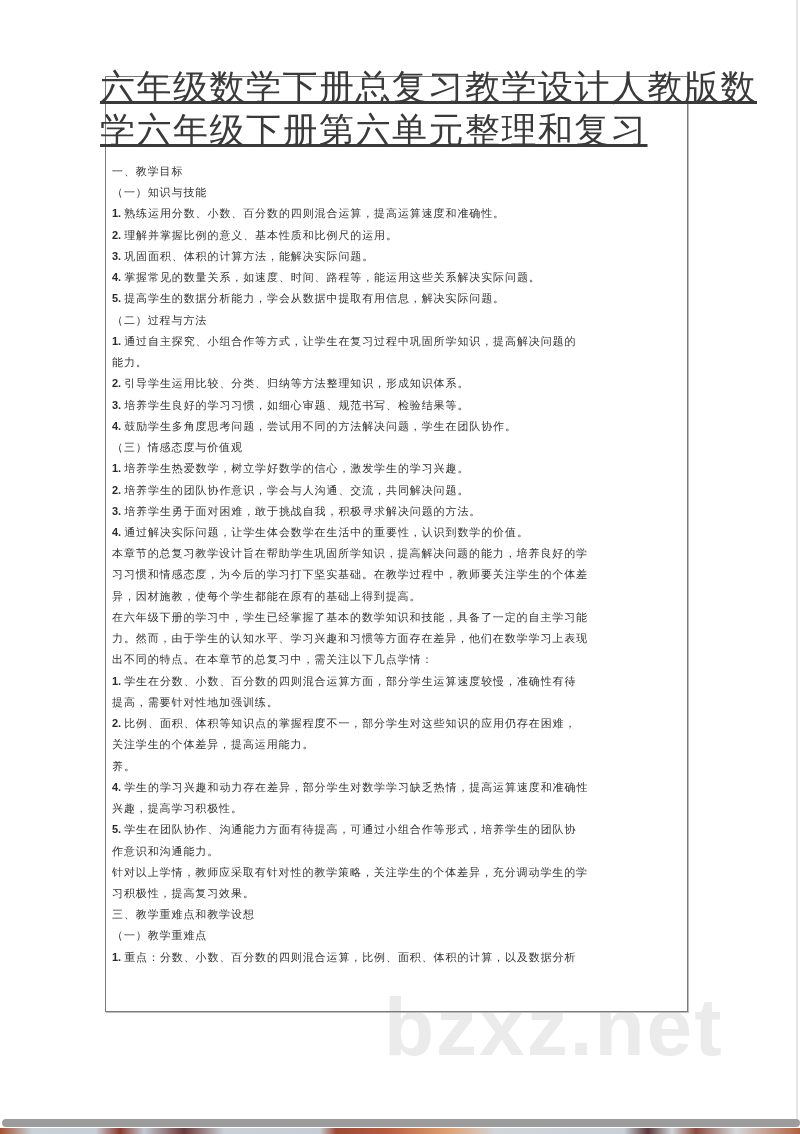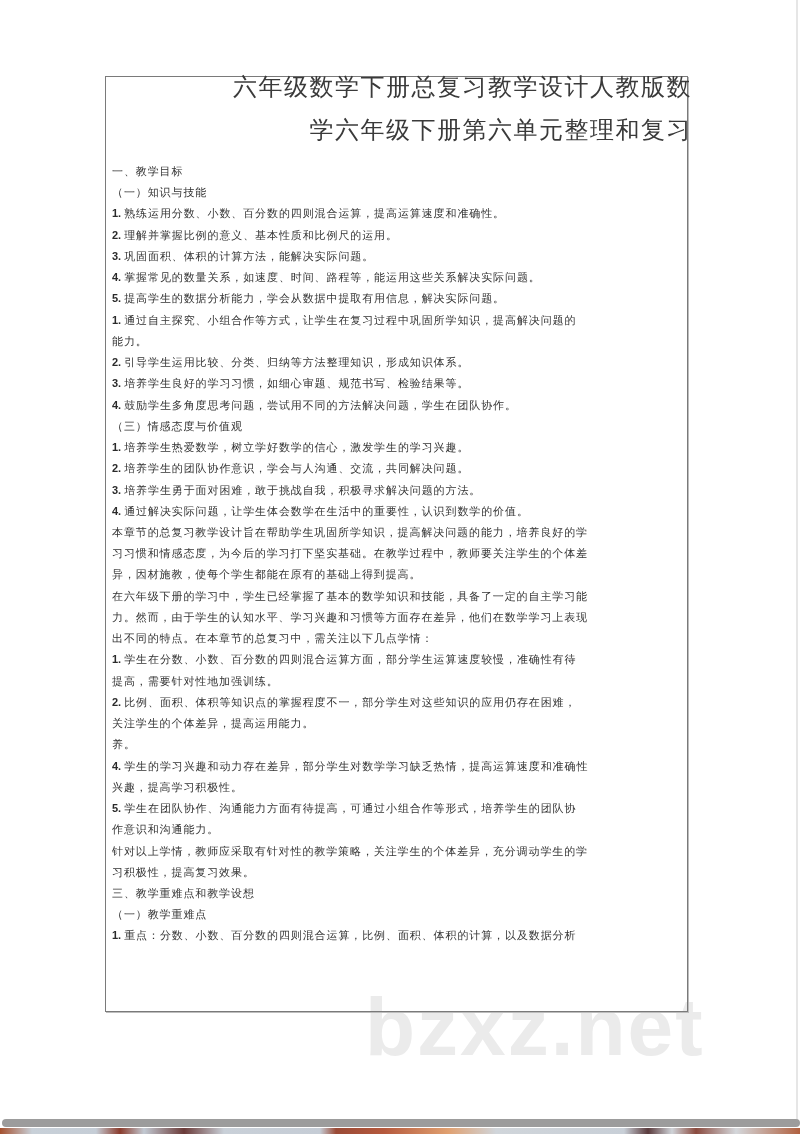--- a/index.html
+++ b/index.html
@@ -14,38 +14,39 @@
     background: #e6e6e6;
   }
   .doc-box {
     position: absolute; left: 105px; top: 76px; width: 581px; height: 934px;
     border: 1px solid #7a7a7a;
     box-shadow: 1px 1px 0 #bdbdbd;
     background: transparent;
   }
   .title {
     position: absolute; left: 100px; top: 66px; width: 592px;
-    text-align: right;
+    text-align: left;
     font-family: "DejaVu Sans", sans-serif;
     font-weight: 200;
-    font-size: 24px; line-height: 43px;
+    font-size: 35px; line-height: 43px;
     color: #3a3a3a;
     letter-spacing: 1.5px;
+    text-decoration: underline;
   }
   .title .line { display: block; white-space: nowrap; }
   .body-text {
     position: absolute; left: 112px; top: 161px; width: 570px;
     font-size: 11px; line-height: 21.23px;
     color: #333333;
     letter-spacing: 0.9px;
   }
   .body-text .ln { display: block; white-space: nowrap; overflow: hidden; }
   .body-text .num { font-family: "Liberation Sans", sans-serif; font-weight: bold; color: #2a2a2a; margin-right: 3px; letter-spacing: 0; }
   .watermark {
-    position: absolute; left: 365px; top: 986px;
+    position: absolute; left: 384px; top: 986px;
     font-family: "Liberation Sans", sans-serif; font-weight: bold;
     font-size: 82px; line-height: 82px; letter-spacing: 2px;
     color: #ebebeb;
     z-index: 0;
     text-align: right;
   }
   .doc-box, .title, .body-text { z-index: 1; }
   .h-scrollbar {
     position: absolute; left: 2px; top: 1119px; width: 798px; height: 8px;
     background: #9c9c9c; border-radius: 4px;
@@ -74,20 +75,21 @@
 </div>
 
 <div class="body-text" id="body-text">
     <div class="ln"><span>一、教学目标</span></div>
     <div class="ln"><span>（一）知识与技能</span></div>
     <div class="ln"><span class="num">1.</span><span>熟练运用分数、小数、百分数的四则混合运算，提高运算速度和准确性。</span></div>
     <div class="ln"><span class="num">2.</span><span>理解并掌握比例的意义、基本性质和比例尺的运用。</span></div>
     <div class="ln"><span class="num">3.</span><span>巩固面积、体积的计算方法，能解决实际问题。</span></div>
     <div class="ln"><span class="num">4.</span><span>掌握常见的数量关系，如速度、时间、路程等，能运用这些关系解决实际问题。</span></div>
     <div class="ln"><span class="num">5.</span><span>提高学生的数据分析能力，学会从数据中提取有用信息，解决实际问题。</span></div>
+    <div class="ln"><span>（二）过程与方法</span></div>
     <div class="ln"><span class="num">1.</span><span>通过自主探究、小组合作等方式，让学生在复习过程中巩固所学知识，提高解决问题的</span></div>
     <div class="ln"><span>能力。</span></div>
     <div class="ln"><span class="num">2.</span><span>引导学生运用比较、分类、归纳等方法整理知识，形成知识体系。</span></div>
     <div class="ln"><span class="num">3.</span><span>培养学生良好的学习习惯，如细心审题、规范书写、检验结果等。</span></div>
     <div class="ln"><span class="num">4.</span><span>鼓励学生多角度思考问题，尝试用不同的方法解决问题，学生在团队协作。</span></div>
     <div class="ln"><span>（三）情感态度与价值观</span></div>
     <div class="ln"><span class="num">1.</span><span>培养学生热爱数学，树立学好数学的信心，激发学生的学习兴趣。</span></div>
     <div class="ln"><span class="num">2.</span><span>培养学生的团队协作意识，学会与人沟通、交流，共同解决问题。</span></div>
     <div class="ln"><span class="num">3.</span><span>培养学生勇于面对困难，敢于挑战自我，积极寻求解决问题的方法。</span></div>
     <div class="ln"><span class="num">4.</span><span>通过解决实际问题，让学生体会数学在生活中的重要性，认识到数学的价值。</span></div>

